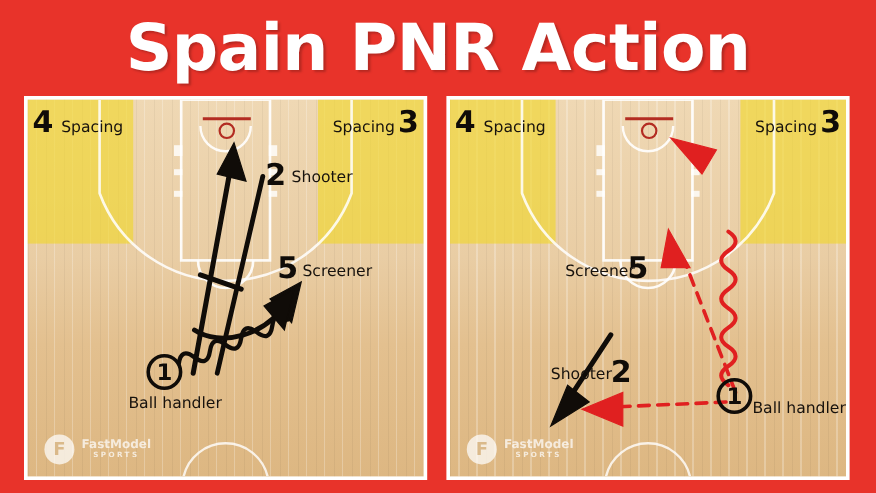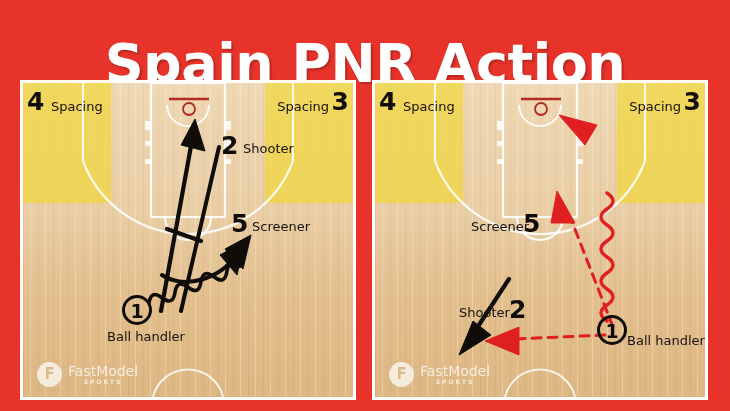--- a/index.html
+++ b/index.html
@@ -25,21 +25,20 @@
     height: 72px;
     line-height: 72px;
     text-align: center;
     color: #ffffff;
     font-family: "DejaVu Sans", sans-serif;
     font-weight: bold;
     font-size: 54px;
     letter-spacing: -0.5px;
     text-shadow: 2px 2px 2px rgba(0,0,0,0.22);
     white-space: nowrap;
-    margin-top: 24px;
   }
 
   
   .panel {
     position: absolute;
     top: 80px;
     width: 336px;
     height: 320px;
     background: #ffffff;
     padding: 3px;
@@ -126,22 +125,22 @@
     color: #d9b98c;
     font-family: "DejaVu Sans", sans-serif;
     font-weight: bold;
     font-size: 15px;
     line-height: 1;
   }
   .logo .wordmark { line-height: 1.05; }
   .logo .wordmark .w1 {
     color: #ffffff;
     font-family: "DejaVu Sans", sans-serif;
-    font-weight: normal;
-    font-size: 14px;
+    font-weight: bold;
+    font-size: 10px;
     display: block;
   }
   .logo .wordmark .w2 {
     color: #ffffff;
     font-family: "DejaVu Sans", sans-serif;
     font-weight: bold;
     font-size: 6px;
     letter-spacing: 2px;
     display: block;
     text-align: center;

